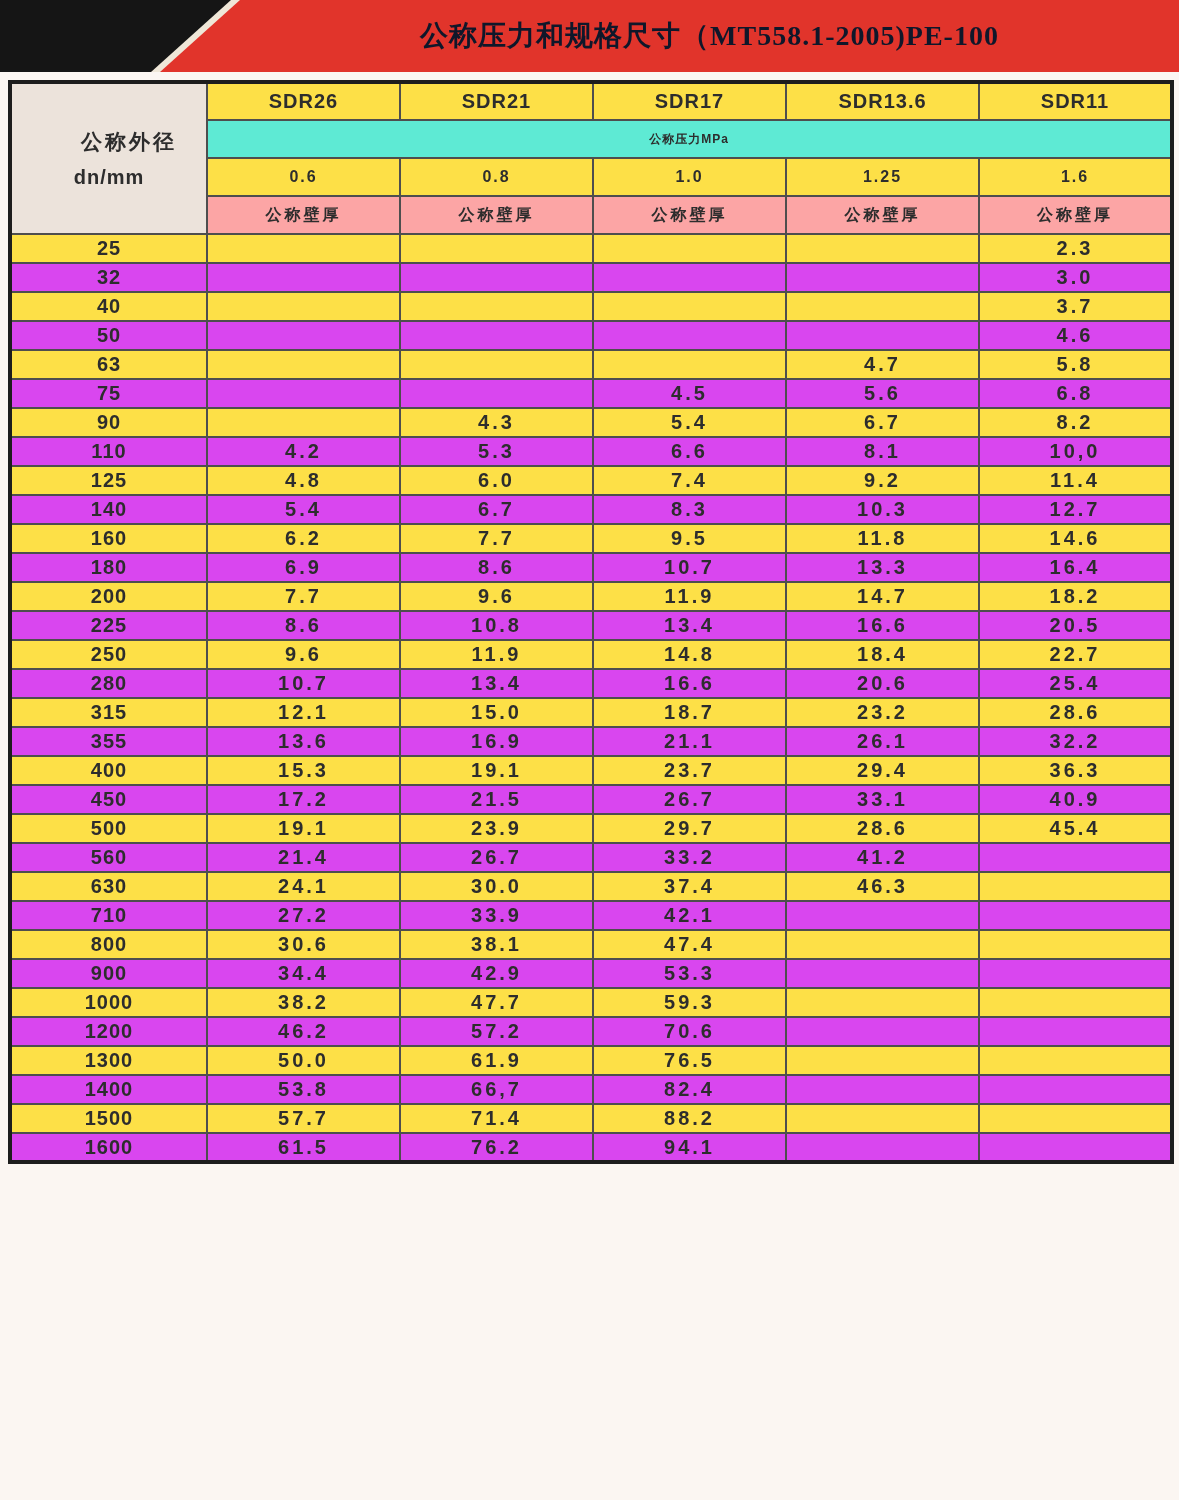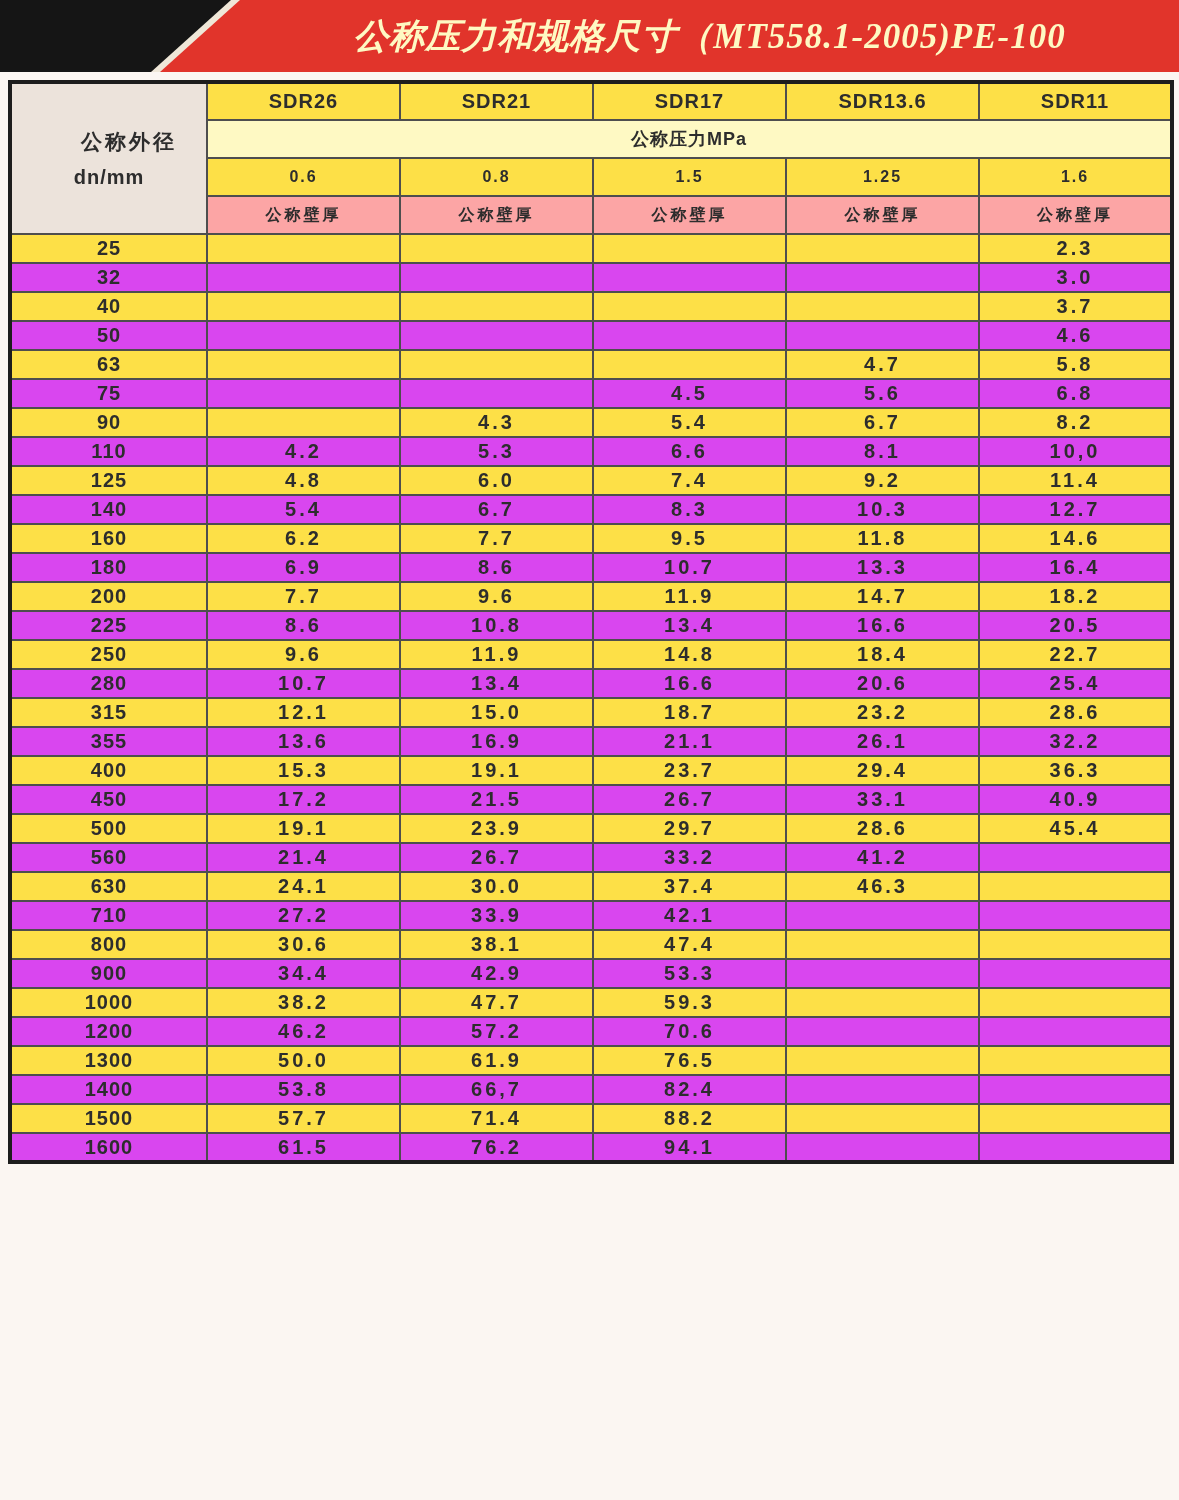--- a/index.html
+++ b/index.html
@@ -26,25 +26,24 @@
     position:absolute;inset:0;
     background:#151515;
     clip-path:polygon(0 0,231px 0,151px 100%,0 100%);
   }
   .banner-title{
     position:absolute;
     left:250px;right:10px;top:0;bottom:0;
     display:flex;align-items:center;justify-content:center;
     font-family:"Liberation Serif","DejaVu Serif",serif;
     font-weight:bold;
-    font-size:35px;
-    color:#fef9c3;
+    font-size:28px;
+    color:#0f172a;
     letter-spacing:1px;
     white-space:nowrap;
-    font-style:italic;
   }
   
   table.spec{
     table-layout:fixed;
     width:1163px;
     margin:8px 8px 0 8px;
     border-collapse:collapse;
     border:4px solid #1d1d1d;
     background:#ffffff;
   }
@@ -65,24 +64,24 @@
     font-weight:bold;
   }
   .corner-cell .ln1{margin-bottom:10px;letter-spacing:3px;margin-left:40px;}
   .corner-cell .ln2{font-weight:bold;letter-spacing:1px;font-size:20px;}
   .sdr-cell{
     font-size:20px;
     font-weight:bold;
     letter-spacing:1px;
   }
   .mpa-cell{
-    font-size:18px;
+    font-size:12px;
     font-weight:bold;
     letter-spacing:1px;
-    background:#fef9c3;
+    background:#5eead4;
     margin-top:30px;
   }
   .press-cell{
     font-size:16px;
     font-weight:bold;
     letter-spacing:2px;
   }
   .wall-cell{
     font-size:16px;
     font-weight:bold;
@@ -129,21 +128,21 @@
       <th class="sdr-cell bg-beige">SDR17</th>
       <th class="sdr-cell bg-beige">SDR13.6</th>
       <th class="sdr-cell bg-beige">SDR11</th>
     </tr>
     <tr>
       <th colspan="5" class="mpa-cell">公称压力MPa</th>
     </tr>
     <tr>
       <th class="press-cell bg-beige">0.6</th>
       <th class="press-cell bg-beige">0.8</th>
-      <th class="press-cell bg-beige">1.5</th>
+      <th class="press-cell bg-beige">1.0</th>
       <th class="press-cell bg-beige">1.25</th>
       <th class="press-cell bg-beige">1.6</th>
     </tr>
     <tr>
       <th class="wall-cell">公称壁厚</th>
       <th class="wall-cell">公称壁厚</th>
       <th class="wall-cell">公称壁厚</th>
       <th class="wall-cell">公称壁厚</th>
       <th class="wall-cell">公称壁厚</th>
     </tr>

